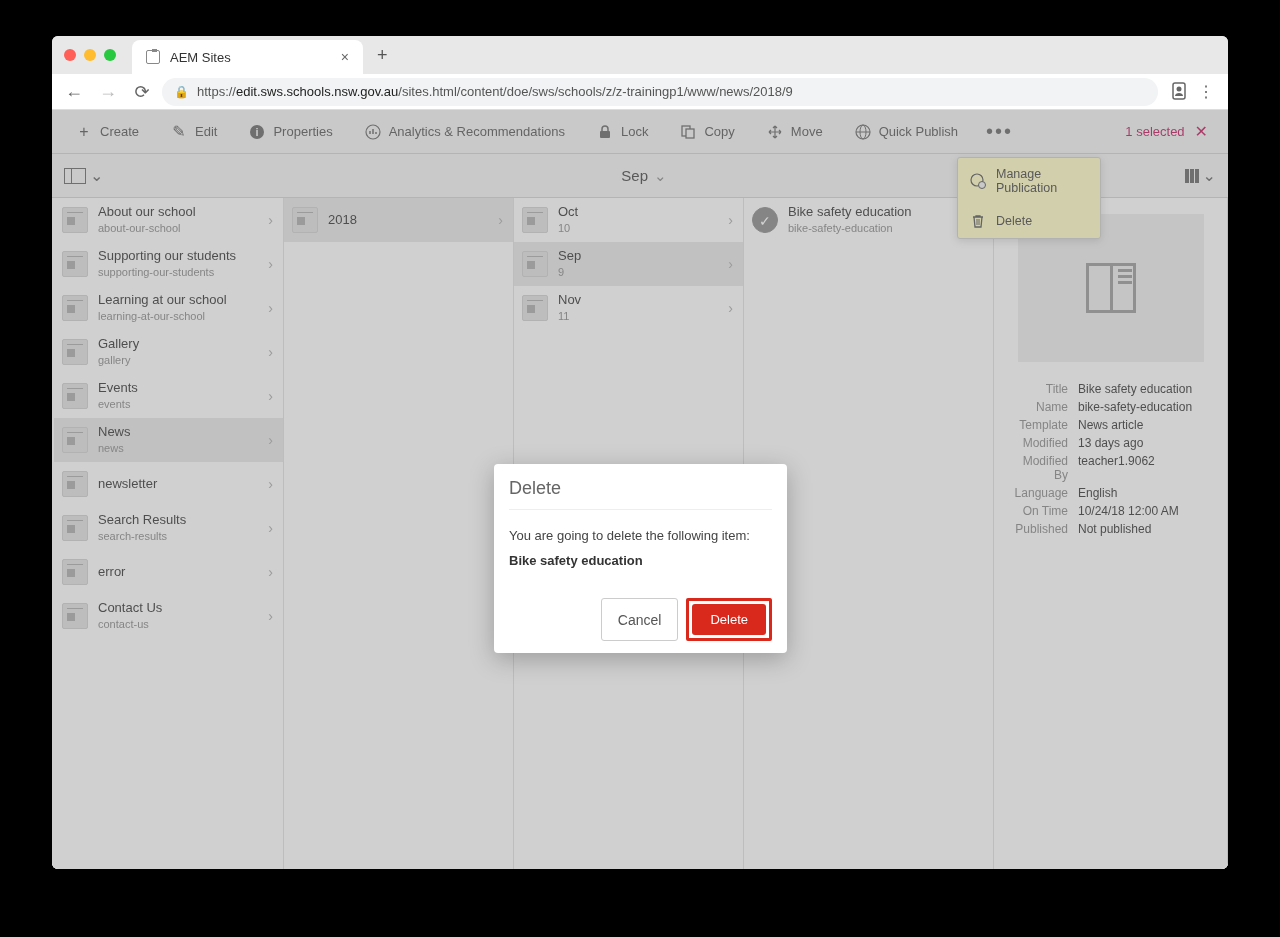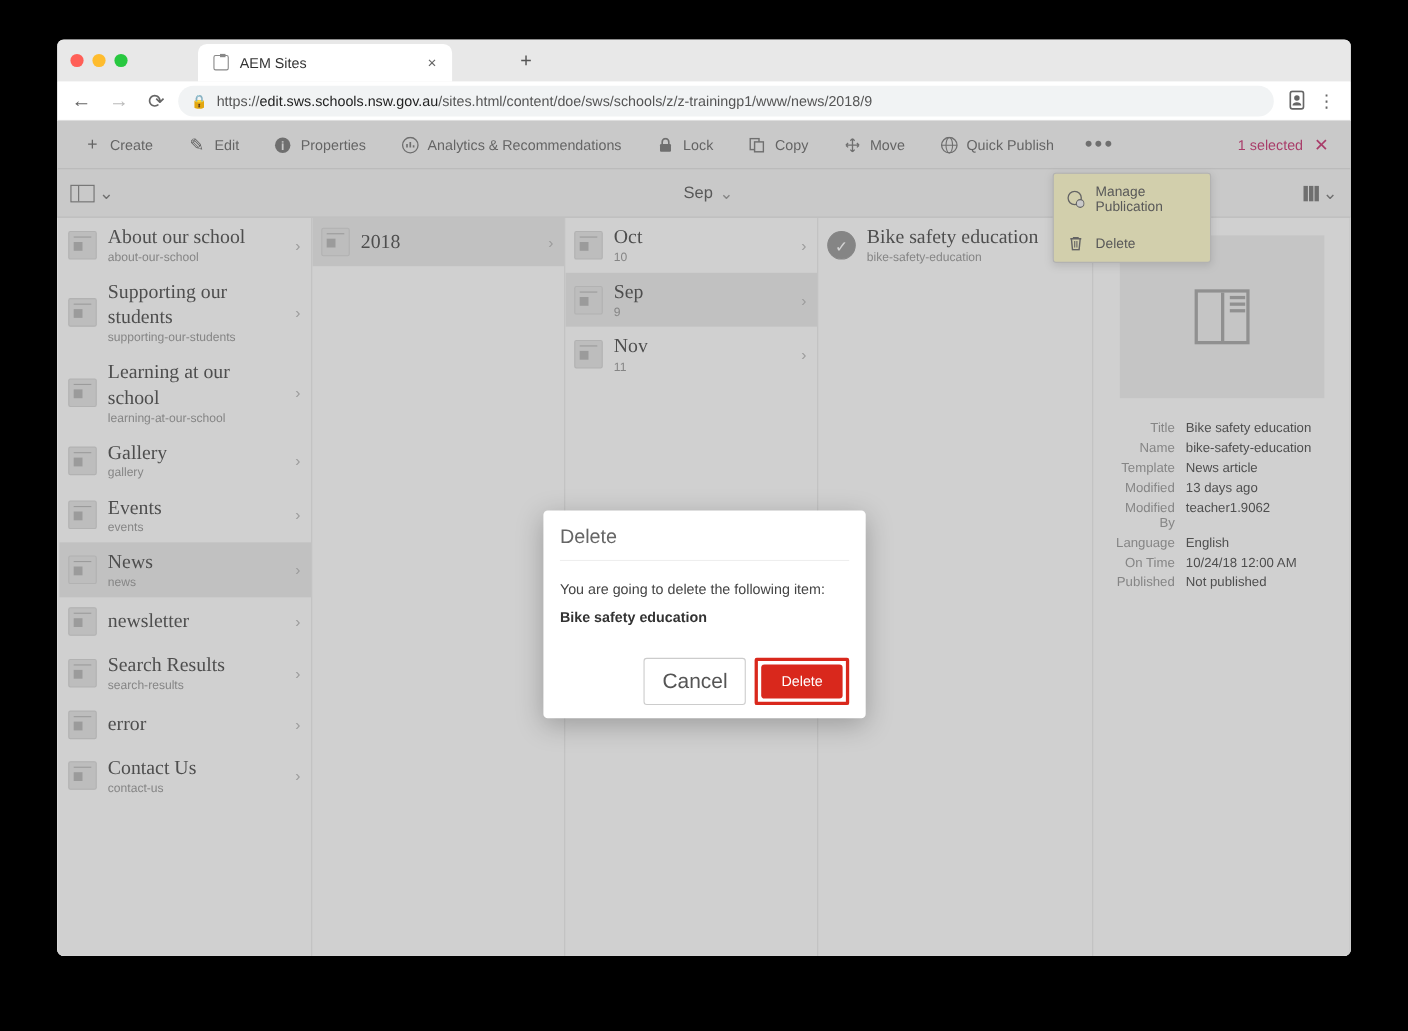--- a/index.html
+++ b/index.html
@@ -21,21 +21,20 @@
       border-radius: 6px;
       overflow: hidden;
       box-shadow: 0 4px 20px rgba(0,0,0,0.3);
     }
     .titlebar {
       height: 38px;
       background: #e8e8e8;
       display: flex;
       align-items: center;
       padding: 0 12px;
-      gap: 48px;
     }
     .traffic-lights { display: flex; gap: 8px; margin-right: 16px; }
     .traffic-light { width: 12px; height: 12px; border-radius: 50%; }
     .red { background: #ff5f57; }
     .yellow { background: #febc2e; }
     .green { background: #28c840; }
     .tab {
       display: flex;
       align-items: center;
       background: #fff;
@@ -154,21 +153,21 @@
     .tree-thumb::before { content:''; position:absolute; left:4px; top:4px; right:4px; height:1px; background:#aaa;}
     .tree-thumb::after { content:''; position:absolute; left:4px; top:9px; width:8px; height:8px; background:#aaa;}
     .tree-thumb.checked {
       background:#888;
       border-radius:50%;
       border:1px solid #888;
     }
     .tree-thumb.checked::before, .tree-thumb.checked::after { display:none; }
     .tree-thumb.checked .check { position:absolute; top:5px; left:6px; color:#fff; font-size:14px; }
     .tree-text { flex:1; display:flex; flex-direction:column; line-height:1.3; }
-    .tree-title { font-size:18px; color:#333;font-family:Liberation Serif, serif; }
+    .tree-title { font-size:13px; color:#333; }
     .tree-sub { font-size:11px; color:#888; }
     .tree-chev { color:#aaa; font-size:14px; }
     
     
     .context-menu {
       position:absolute;
       top: 47px;
       right: 127px;
       width: 144px;
       background:#fef9c3;
@@ -236,21 +235,21 @@
       margin-bottom:18px;
     }
     .dialog-msg { font-size:13px; color:#444; margin-bottom:10px; }
     .dialog-item-name { font-size:13px; color:#333; font-weight:600; margin-bottom:30px;}
     .dialog-actions { display:flex; justify-content:flex-end; gap:8px; }
     .btn-cancel {
       padding:8px 16px;
       border:1px solid #ccc;
       background:#fff;
       color:#555;
-      font-size:19px;
+      font-size:14px;
       border-radius:3px;
     }
     .btn-delete-wrapper {
       border:3px solid #d9281c;
       padding:3px;
       border-radius:2px;
     }
     .btn-delete {
       padding:8px 18px;
       background:#d9281c;

